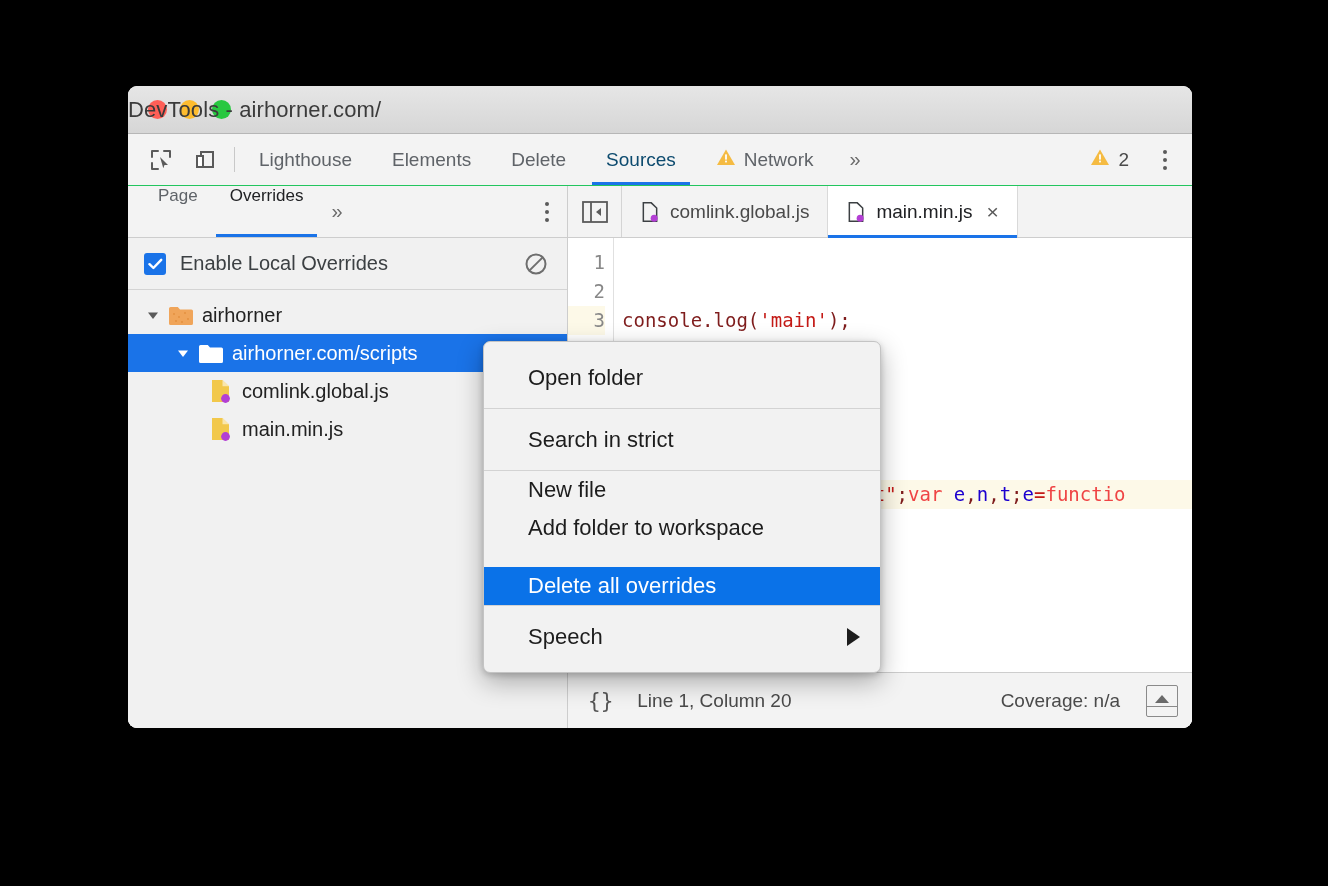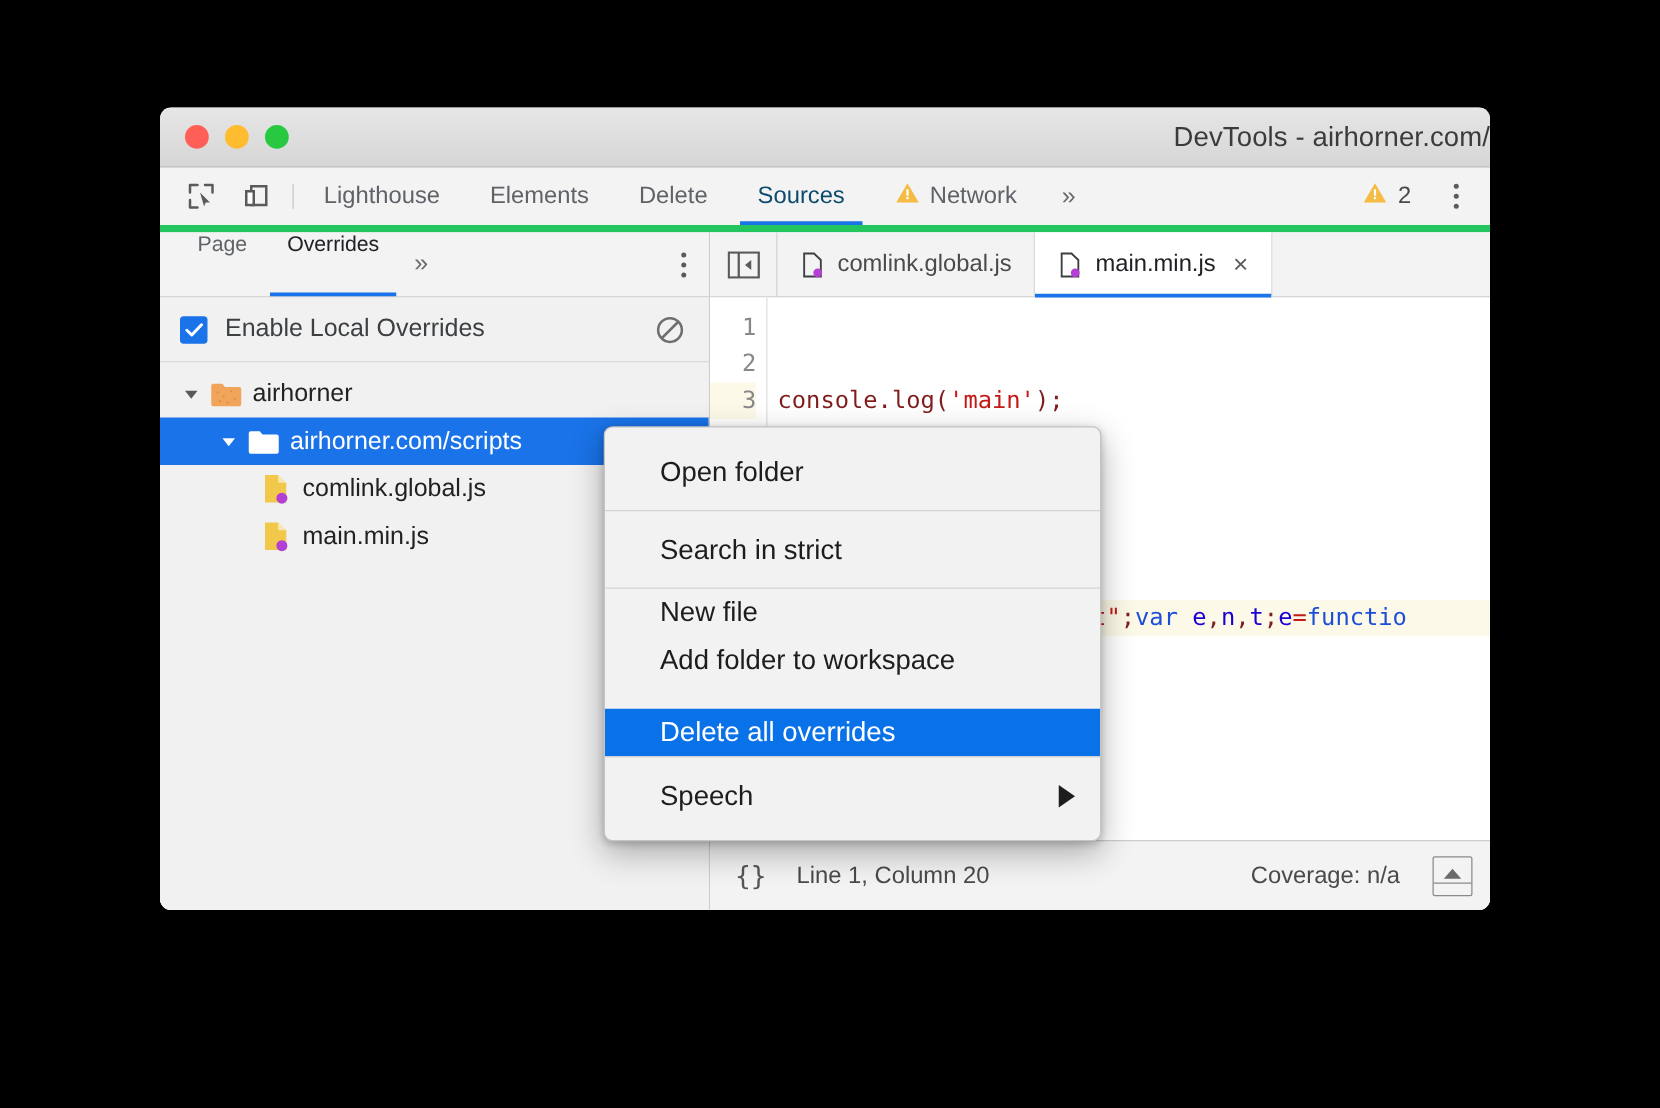--- a/index.html
+++ b/index.html
@@ -46,33 +46,33 @@
   .light {
     width: 19px; height: 19px; border-radius: 50%;
     display: block;
   }
   .light.red    { background: #ff5f57; }
   .light.yellow { background: #febc2e; }
   .light.green  { background: #28c840; }
   .title-text {
     position: absolute;
     left: 0; right: 0;
-    text-align: right;
+    text-align: left;
     font-size: 22px;
     color: #3b3b3b;
     letter-spacing: 0.1px;
     pointer-events: none;
   }
 
   
   .tabstrip {
     height: 52px;
     flex: 0 0 52px;
     background: #f3f3f3;
-    border-bottom: 6px solid #22c55e;
+    border-bottom: 1px solid #22c55e;
     display: flex;
     align-items: stretch;
     padding-left: 12px;
   }
   .tool-icons {
     display: flex;
     align-items: center;
     gap: 14px;
     padding: 0 14px 0 6px;
   }
@@ -323,21 +323,21 @@
     flex: 1;
     padding: 10px 0 0 8px;
     overflow: hidden;
     white-space: pre;
     min-width: 0;
   }
   .cl { height: 29px; white-space: pre; }
   .cl.hl { background: #fdf9e8; }
   .tok-plain { color: #7f1d1d; }
   .tok-str { color: #c41a16; }
-  .tok-kw  { color: #1d4ed8; }
+  .tok-kw  { color: #ef4444; }
   .tok-var { color: #1c00cf; }
 
   
   .statusbar {
     height: 56px;
     flex: 0 0 56px;
     background: #f3f3f3;
     border-top: 1px solid #cdcdcd;
     display: flex;
     align-items: center;

